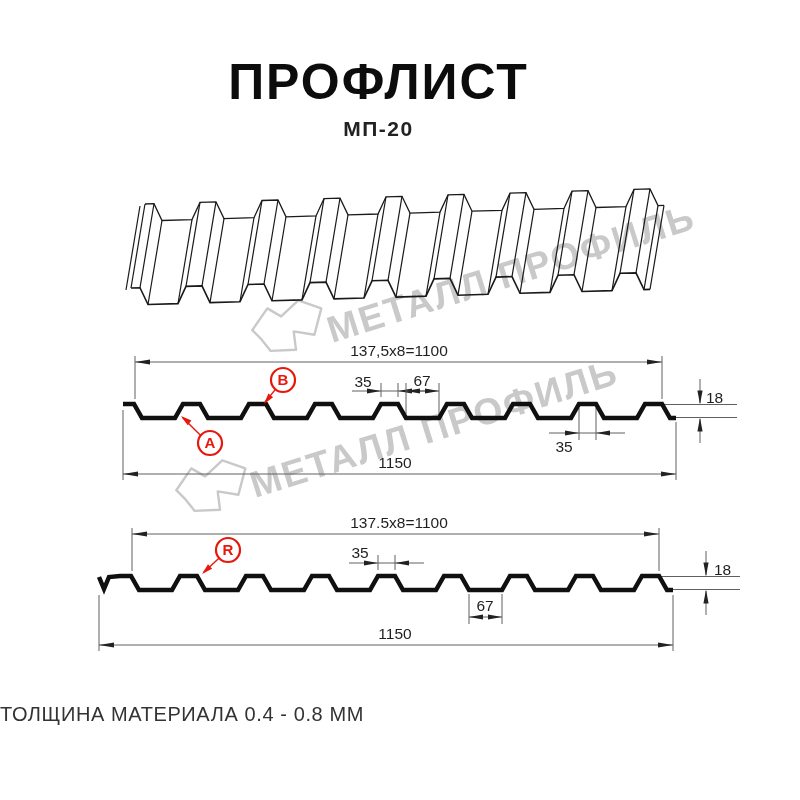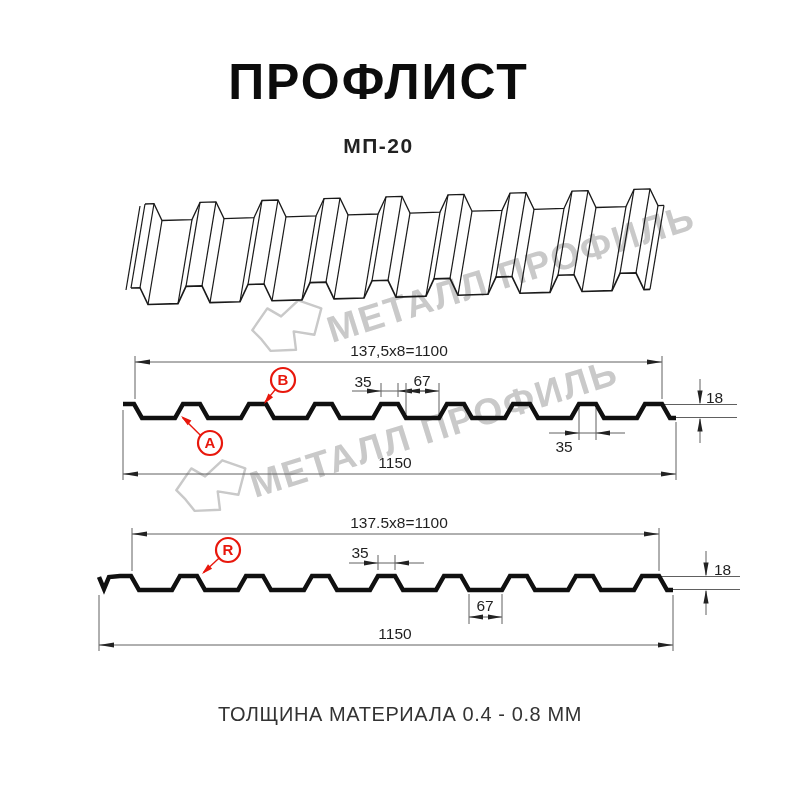--- a/index.html
+++ b/index.html
@@ -1,21 +1,21 @@
 <!DOCTYPE html>
 <html><head>
 <meta charset="utf-8">
 <style>
   html,body{margin:0;padding:0;}
   body{width:800px;height:800px;background:#ffffff;position:relative;overflow:hidden;
        font-family:"Liberation Sans",sans-serif;}
   .hdr{position:absolute;top:56px;left:0;width:757px;text-align:center;}
   .title{font-size:50px;font-weight:800;letter-spacing:2px;color:#0c0c0c;line-height:52px;}
-  .sub{font-size:21px;font-weight:600;letter-spacing:1.5px;color:#222;margin-top:26px;}
-  .foot{position:absolute;top:703px;left:0;width:800px;text-align:center;
+  .sub{font-size:21px;font-weight:600;letter-spacing:1.5px;color:#222;margin-top:9px;}
+  .foot{position:absolute;top:703px;left:0;width:800px;text-align:left;
         font-size:20px;font-weight:500;letter-spacing:.6px;color:#333;}
   #cv{position:absolute;left:0;top:0;}
   svg text{font-family:"Liberation Sans",sans-serif;}
   .dim{font-size:15.5px;fill:#1f1f1f;text-anchor:middle;}
   .dim.start{text-anchor:start;}
   .lbl{font-size:15px;font-weight:bold;fill:#e8170c;text-anchor:middle;}
   .wm{font-size:37px;font-weight:bold;fill:#c9c9c9;letter-spacing:2px;}
 </style>
 </head>
 <body>

